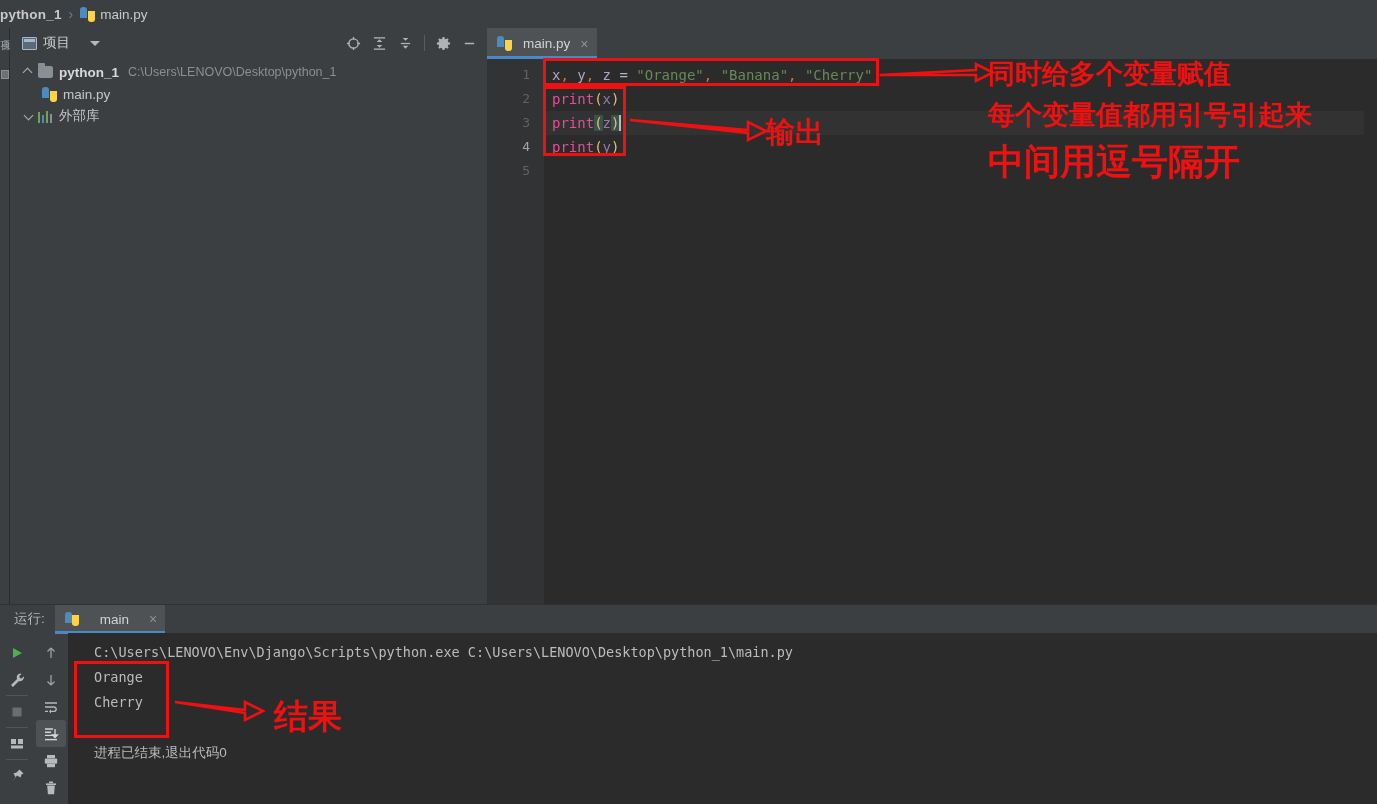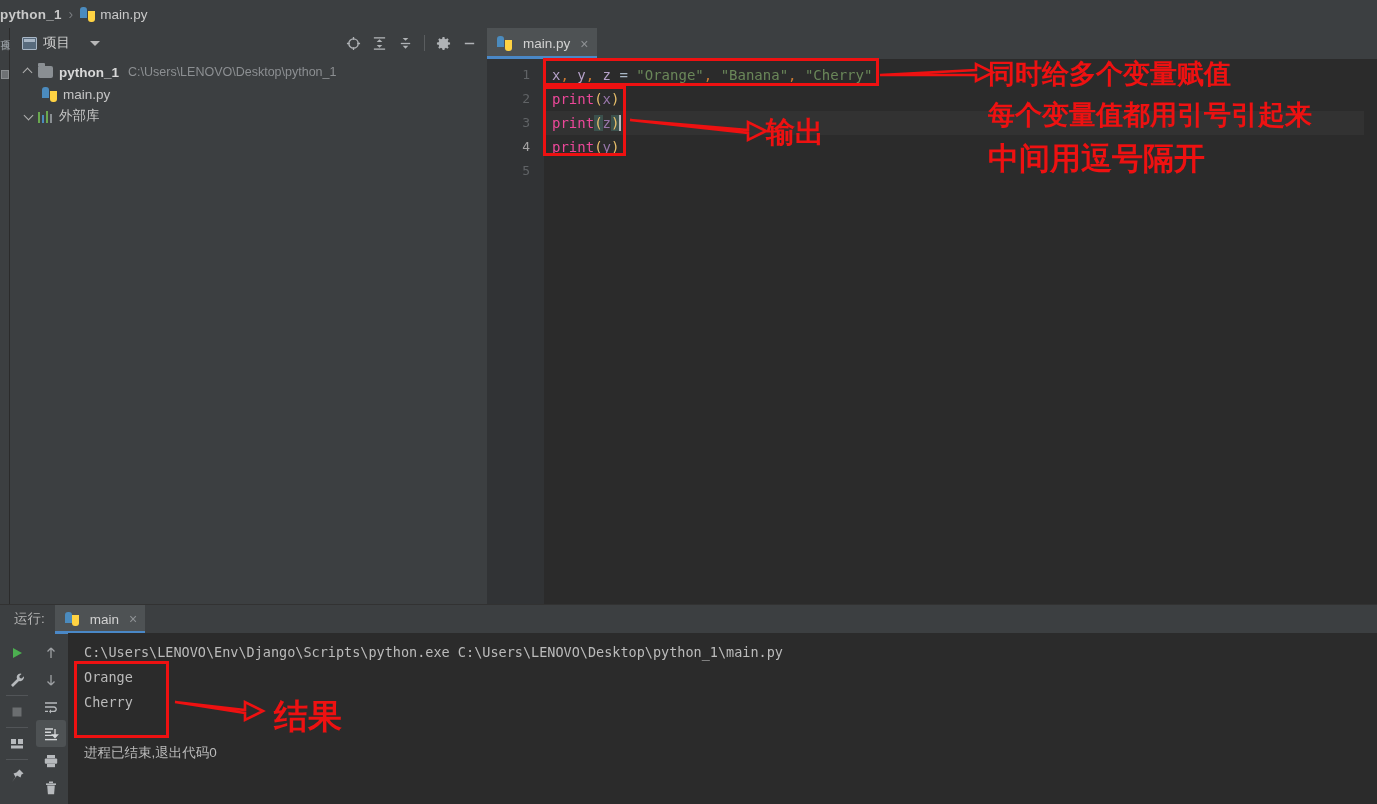--- a/index.html
+++ b/index.html
@@ -140,40 +140,40 @@
     vertical-align: -3px;
   }
 
   
   .run-panel {
     position: absolute; left: 0; top: 604px; width: 1377px; height: 200px; background: #3c3f41;
   }
   .run-top { height: 29px; display: flex; align-items: center; gap: 10px; padding-left: 14px; border-top:1px solid #323232;}
   .run-label { color: #b5b5b5; font-size: 13.5px; }
   .run-tab {
-    display:flex; align-items:center; gap:6px; height:29px; padding:0 8px 0 10px;
+    display:flex; align-items:center; gap:16px; height:29px; padding:0 8px 0 10px;
     background:#4e5254; position:relative; font-size:13.5px; color:#d2d2d2;
   }
   .run-tab .tab-underline { background:#4a88c7; }
   .pyicon.sm { width:14px; height:14px; }
 
   .run-body { display: flex; height: 171px; }
   .run-tools-a {
     width: 34px; background: #3c3f41; display: flex; flex-direction: column;
     align-items: center; padding-top: 6px; gap: 0px;
   }
   .run-tools-b {
     width: 34px; background: #3c3f41; display: flex; flex-direction: column;
     align-items: center; padding-top: 6px;
   }
   .tbtn { width: 30px; height: 27px; display: flex; align-items: center; justify-content: center; }
   .tbtn.sel { background: #4e5254; border-radius: 3px; }
   .tsep { width: 22px; height: 1px; background: #525558; margin: 2px 0; }
   .console {
-    flex: 1; background: #2b2b2b; position: relative; padding: 7px 0 0 16px;
+    flex: 1; background: #2b2b2b; position: relative; padding: 7px 0 0 26px;
     font-family: "DejaVu Sans Mono", monospace; font-size: 13.5px; color: #bbbbbb;
   }
   .cons-line { height: 25px; line-height: 25px; white-space: pre; }
   .cons-cn { font-family: "Liberation Sans", sans-serif; font-size: 13.5px; }
 
   
   .anno { position: absolute; pointer-events: none; }
   .anno-box { border: 3px solid #ee1111; }
   .anno-text {
     color: #ee1111; font-weight: bold;
@@ -405,21 +405,21 @@
   </div>
 
   <div class="anno" style="left:630px; top:117px;">
     <svg width="138" height="26" viewBox="0 0 138 26">
       <path d="M0 3 L118 13 L118 5 L136 14 L118 23 L118 16 Z" fill="none" stroke="#ee1111" stroke-width="2.6" stroke-linejoin="miter"></path>
     </svg>
   </div>
 
   <div class="anno anno-text" style="left:988px; top:97px; font-size:27px;">每个变量值都用引号引起来</div>
   <div class="anno anno-text" style="left:988px; top:56px; font-size:27px;">同时给多个变量赋值</div>
-  <div class="anno anno-text" style="left:988px; top:138px; font-size:31px;">中间用逗号隔开</div>
+  <div class="anno anno-text" style="left:988px; top:138px; font-size:36px;">中间用逗号隔开</div>
   <div class="anno anno-text" style="left:766px; top:113px; font-size:29px;">输出</div>
 
   <div class="anno anno-box" style="left:74px; top:661px; width:95px; height:77px;"></div>
 
   <div class="anno" style="left:175px; top:698px;">
     <svg width="90" height="24" viewBox="0 0 90 24">
       <path d="M0 4 L70 12 L70 4 L88 13 L70 22 L70 15 Z" fill="none" stroke="#ee1111" stroke-width="2.6" stroke-linejoin="miter"></path>
     </svg>
   </div>
 

